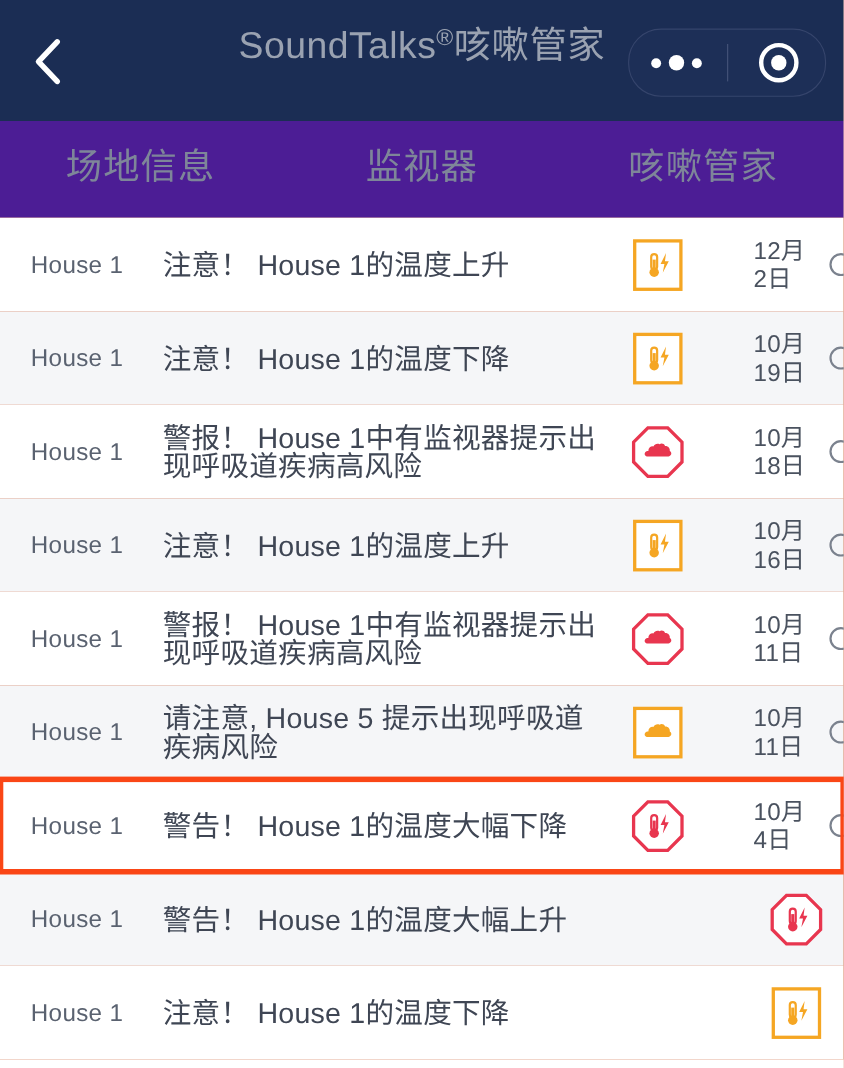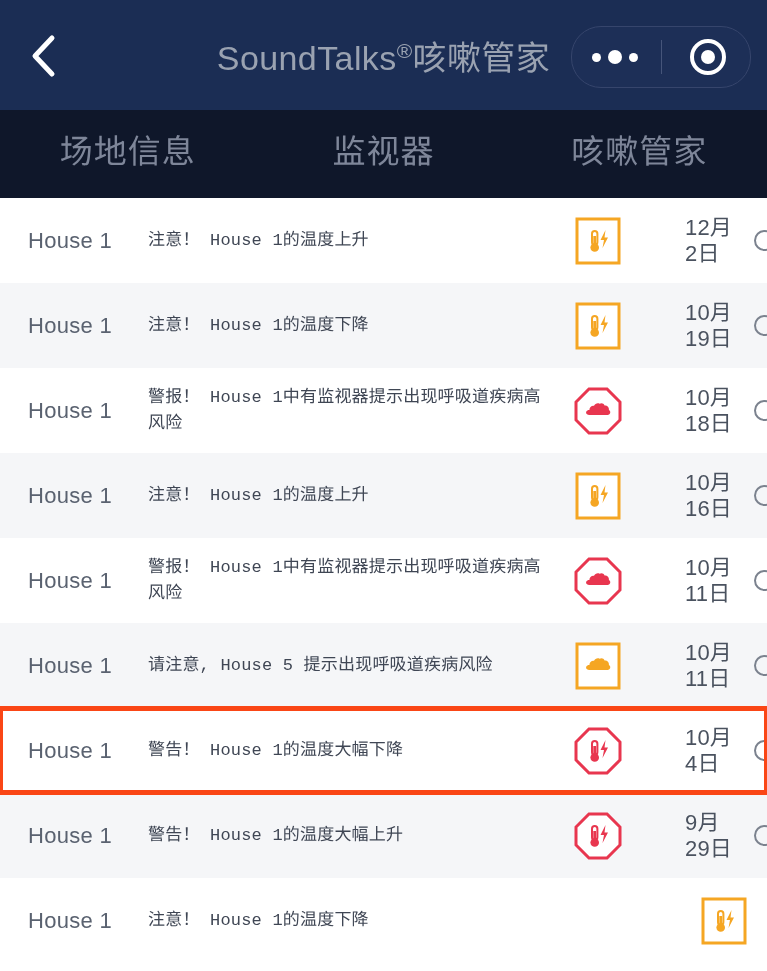--- a/index.html
+++ b/index.html
@@ -39,21 +39,21 @@
     display: flex;
     align-items: center;
     justify-content: center;
   }
   .back-btn svg { display: block; }
 
   .nav-title {
     position: absolute;
     left: 0;
     right: 0;
-    top: 36px;
+    top: 20px;
     text-align: center;
     color: #9aa2b1;
     font-size: 34px;
     letter-spacing: 0.4px;
     line-height: 44px;
     font-weight: 400;
     white-space: nowrap;
     pointer-events: none;
   }
   .nav-title .reg {
@@ -174,25 +174,24 @@
     padding-left: 28px;
     box-sizing: border-box;
     font-size: 22px;
     color: #5a6270;
     letter-spacing: 0.3px;
     white-space: nowrap;
   }
   .col-msg {
     flex: 1 1 auto;
     padding-right: 12px;
-    font-size: 17px;
+    font-size: 26px;
     color: #3f4654;
     line-height: 26px;
     letter-spacing: 0.2px;
-    font-family: Liberation Mono, monospace;
   }
   .col-icon {
     width: 86px;
     flex: 0 0 86px;
     display: flex;
     align-items: center;
     justify-content: center;
   }
   .col-date {
     width: 126px;
@@ -253,21 +252,21 @@
       <div class="capsule-sep"></div>
       <div class="capsule-target">
         <svg width="44" height="44" viewBox="0 0 44 44" aria-hidden="true">
           <circle cx="22" cy="22" r="16" fill="none" stroke="#ffffff" stroke-width="4"></circle>
           <circle cx="22" cy="22" r="7" fill="#ffffff"></circle>
         </svg>
       </div>
     </div>
   </div>
 
-  <div class="tabs" style="background: #0f172a;">
+  <div class="tabs" style="background: #4c1d95;">
     <div class="tab">
       <span class="tab-label">场地信息</span>
       
     </div>
     <div class="tab">
       <span class="tab-label">监视器</span>
       
     </div>
     <div class="tab">
       <span class="tab-label">咳嗽管家</span>
@@ -423,24 +422,20 @@
             <foreignObject x="10" y="10" width="30" height="30"><div xmlns="http://www.w3.org/1999/xhtml" style="width:30px;height:30px;display:flex;align-items:center;justify-content:center;">
                 <svg width="30" height="30" viewBox="0 0 30 30" aria-hidden="true">
                   <rect x="9" y="5" width="5.4" height="14" rx="2.7" fill="none" stroke="#e8364f" stroke-width="2"></rect>
                   <circle cx="11.7" cy="21.5" r="4.3" fill="#e8364f"></circle>
                   <rect x="10.3" y="10" width="2.8" height="10" fill="#e8364f"></rect>
                   <polygon points="22.5,4 17.5,14 21,14 19.5,22 25,11.5 21.5,11.5" fill="#e8364f"></polygon>
                 </svg>
               </div></foreignObject>
           </svg>
         </div>
-        <div class="col-date">
-          <span class="date-text">9月 29日</span>
-          <span class="date-clock"></span>
-        </div>
       </div>
       <div class="row">
         <div class="col-house">House 1</div>
         <div class="col-msg">注意！ House 1的温度下降</div>
         <div class="col-icon">
           <svg class="badge" width="50" height="50" viewBox="0 0 50 50" aria-hidden="true">
             <rect x="4" y="3" width="42" height="44" fill="#ffffff" stroke="#f5a623" stroke-width="3"></rect>
             <foreignObject x="10" y="10" width="30" height="30"><div xmlns="http://www.w3.org/1999/xhtml" style="width:30px;height:30px;display:flex;align-items:center;justify-content:center;">
                 <svg width="30" height="30" viewBox="0 0 30 30" aria-hidden="true">
                   <rect x="9" y="5" width="5.4" height="14" rx="2.7" fill="none" stroke="#f5a623" stroke-width="2"></rect>

